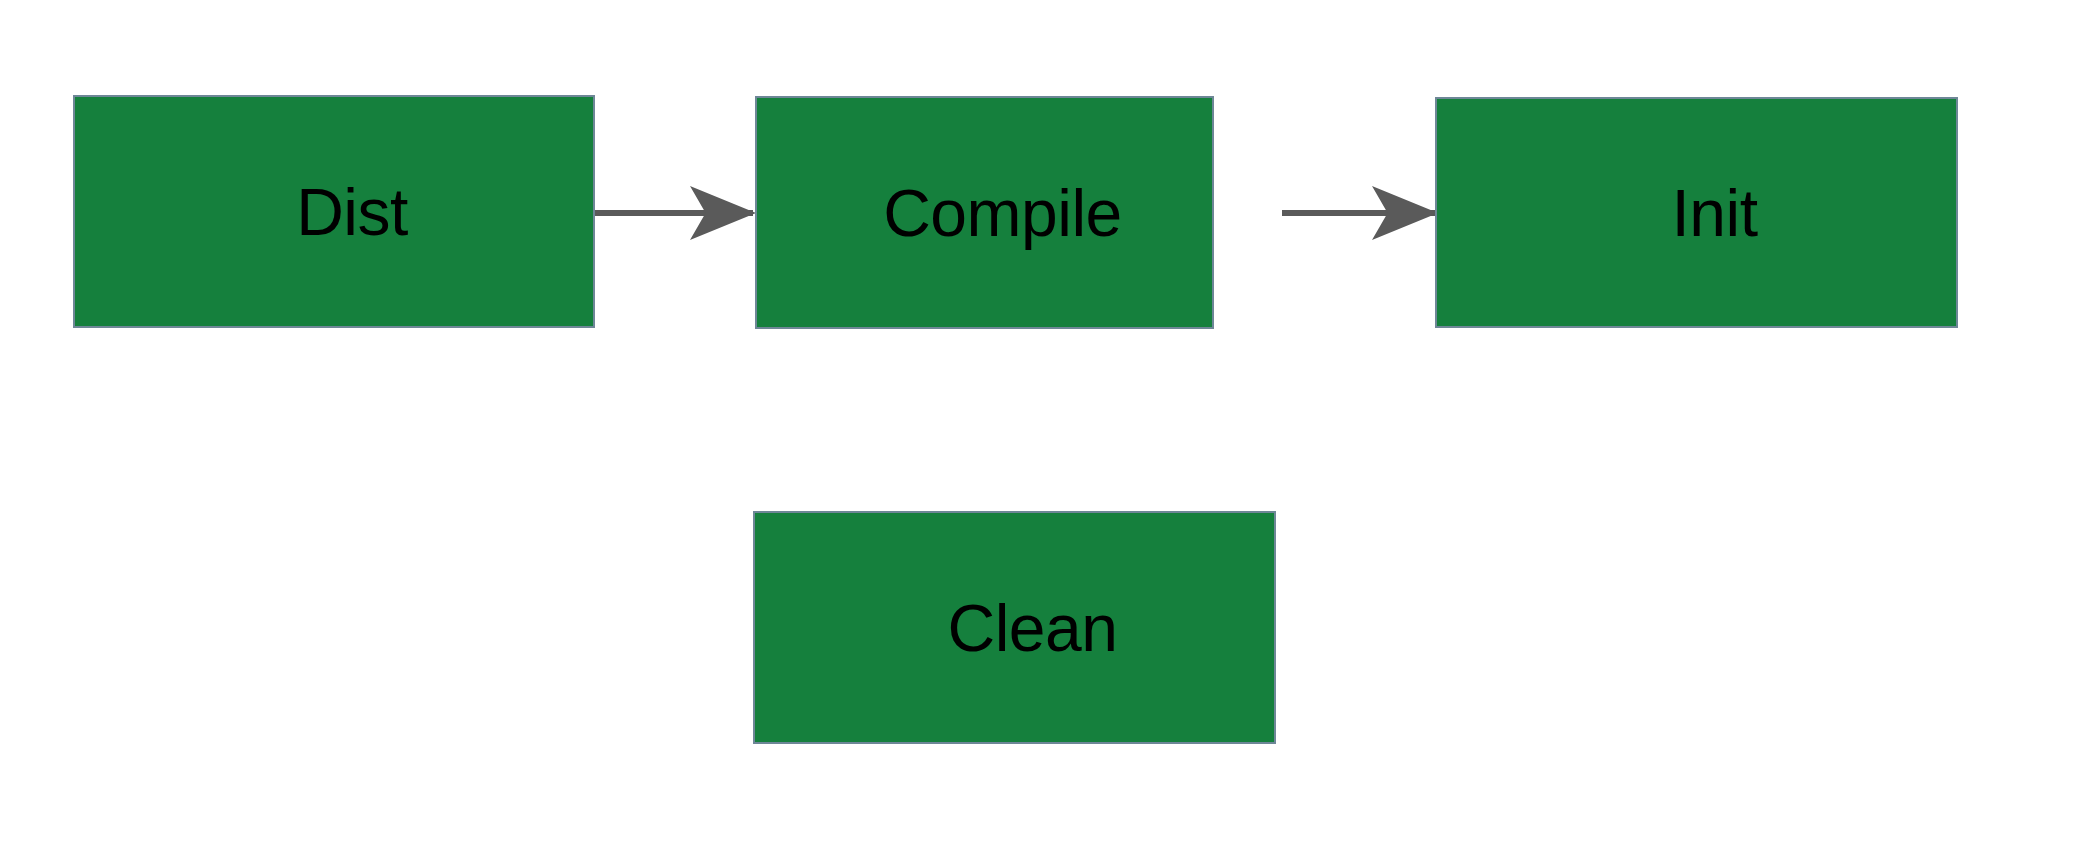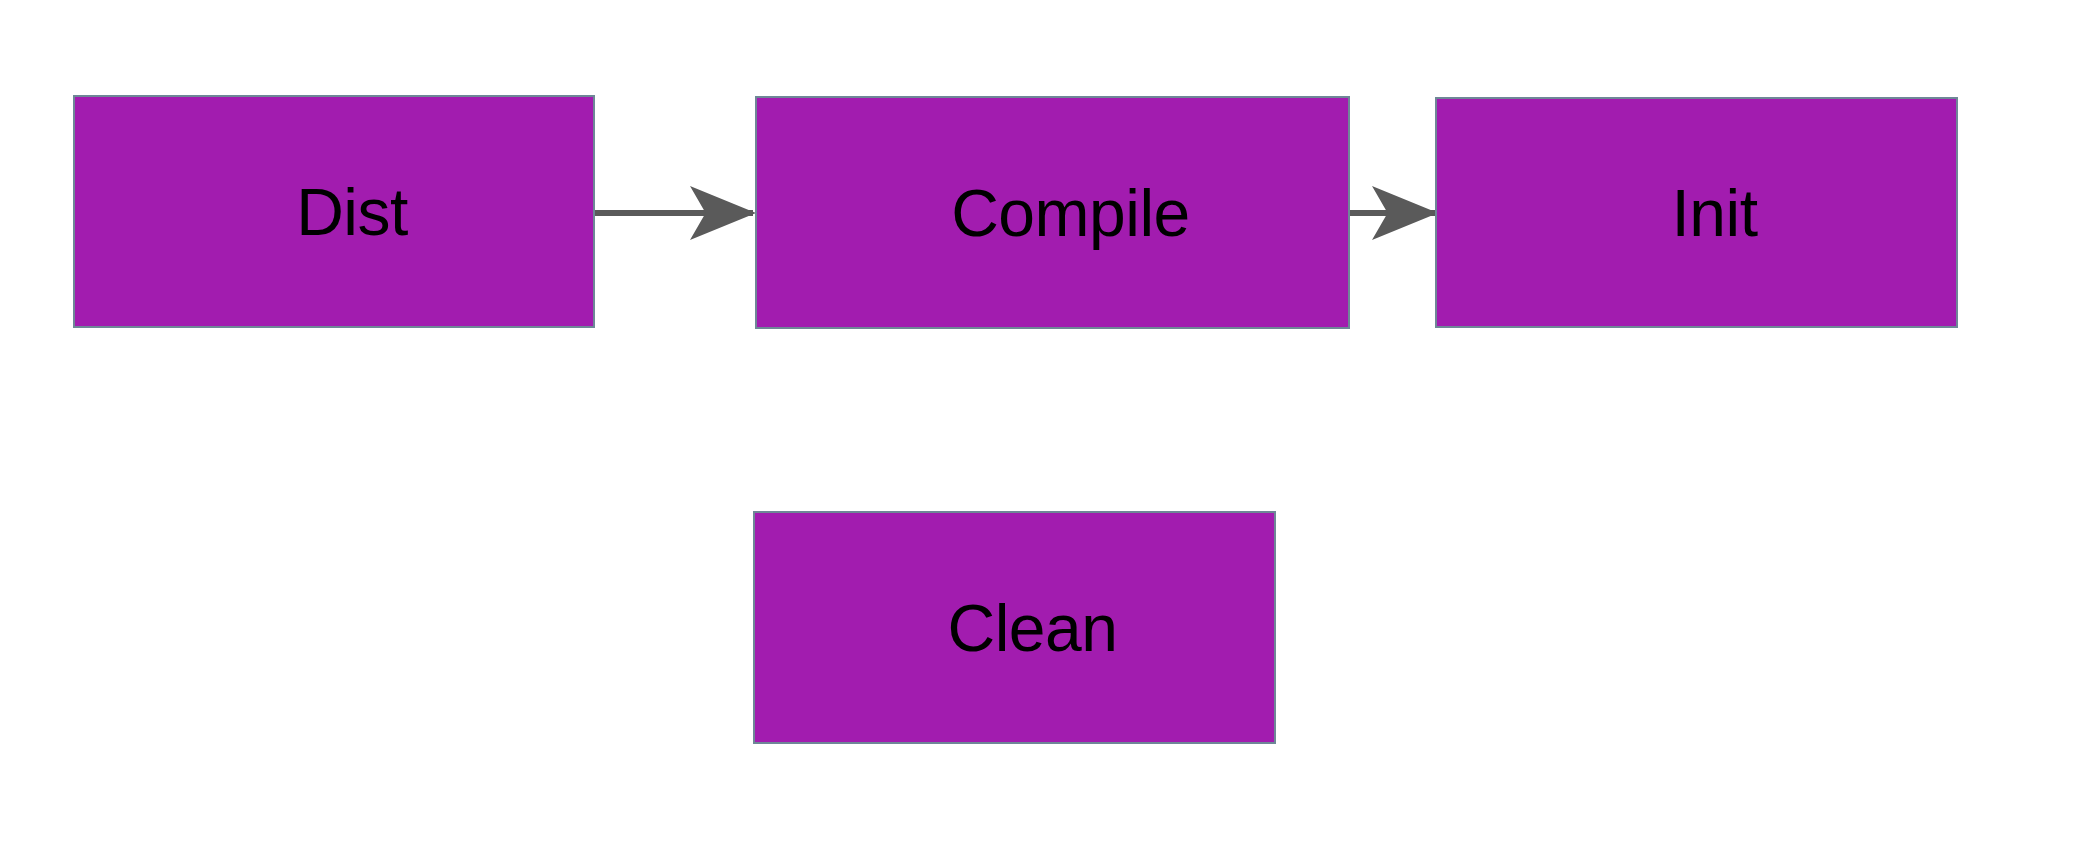--- a/index.html
+++ b/index.html
@@ -22,39 +22,39 @@
     position: absolute;
     left: 0;
     top: 0;
     width: 2078px;
     height: 848px;
     pointer-events: none;
   }
   .node {
     position: absolute;
     box-sizing: border-box;
-    background: #a21caf;
+    background: #15803d;
     border: 2px solid #6e8797;
     display: flex;
     align-items: center;
     justify-content: center;
     padding-left: 36px;
   }
   .node-label {
     font-family: "Liberation Sans", sans-serif;
     font-size: 66px;
     line-height: 1;
     font-weight: 400;
     color: #000000;
     letter-spacing: -0.5px;
     white-space: nowrap;
     user-select: none;
   }
   #node-dist   { left: 73px;   top: 95px;  width: 522px; height: 233px; }
-  #node-compile{ left: 755px;  top: 96px;  width: 595px; height: 233px; justify-content: center; }
+  #node-compile{ left: 755px;  top: 96px;  width: 459px; height: 233px; justify-content: center; }
   #node-init   { left: 1435px; top: 97px;  width: 523px; height: 231px; }
   #node-clean  { left: 753px;  top: 511px; width: 523px; height: 233px; }
 </style>
 </head>
 <body>
 
 <div id="canvas">
 
   <svg id="edge-layer" viewBox="0 0 2078 848" xmlns="http://www.w3.org/2000/svg">
     <defs>

